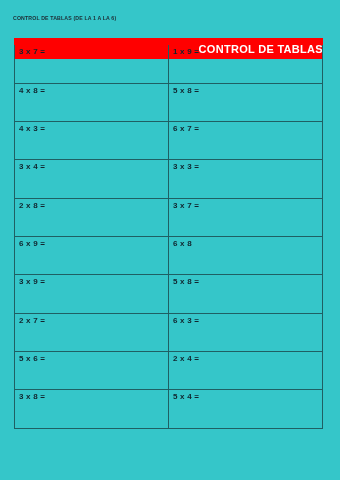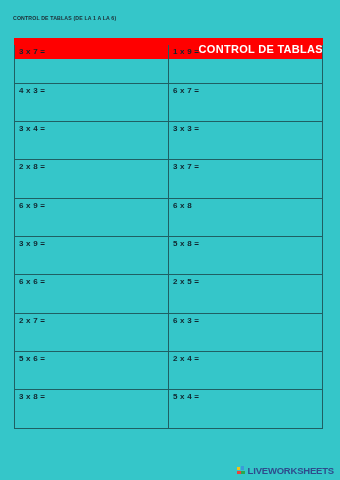--- a/index.html
+++ b/index.html
@@ -146,20 +146,28 @@
         <tr>
           <td class="col-left">
               <span class="cell-text">3 x 7 =</span>
             </td>
           <td class="col-right">
               <span class="cell-text">1 x 9 =</span>
             </td>
         </tr>
         <tr>
           <td class="col-left">
+              <span class="cell-text">4 x 8 =</span>
+            </td>
+          <td class="col-right">
+              <span class="cell-text">5 x 8 =</span>
+            </td>
+        </tr>
+        <tr>
+          <td class="col-left">
               <span class="cell-text">4 x 3 =</span>
             </td>
           <td class="col-right">
               <span class="cell-text">6 x 7 =</span>
             </td>
         </tr>
         <tr>
           <td class="col-left">
               <span class="cell-text">3 x 4 =</span>
             </td>
@@ -182,28 +190,20 @@
           <td class="col-right">
               <span class="cell-text">6 x 8</span>
             </td>
         </tr>
         <tr>
           <td class="col-left">
               <span class="cell-text">3 x 9 =</span>
             </td>
           <td class="col-right">
               <span class="cell-text">5 x 8 =</span>
-            </td>
-        </tr>
-        <tr>
-          <td class="col-left">
-              <span class="cell-text">6 x 6 =</span>
-            </td>
-          <td class="col-right">
-              <span class="cell-text">2 x 5 =</span>
             </td>
         </tr>
         <tr>
           <td class="col-left">
               <span class="cell-text">2 x 7 =</span>
             </td>
           <td class="col-right">
               <span class="cell-text">6 x 3 =</span>
             </td>
         </tr>
@@ -220,23 +220,14 @@
               <span class="cell-text">3 x 8 =</span>
             </td>
           <td class="col-right">
               <span class="cell-text">5 x 4 =</span>
             </td>
         </tr>
       </tbody>
     </table>
   </div>
 
-  <div class="watermark">
-    <span class="wm-logo">
-      <i class="s1"></i>
-        <i class="s2"></i>
-        <i class="s3"></i>
-        <i class="s4"></i>
-    </span>
-    <span class="wm-text">LIVEWORKSHEETS</span>
-  </div>
 
 </div>
 
 </body></html>

